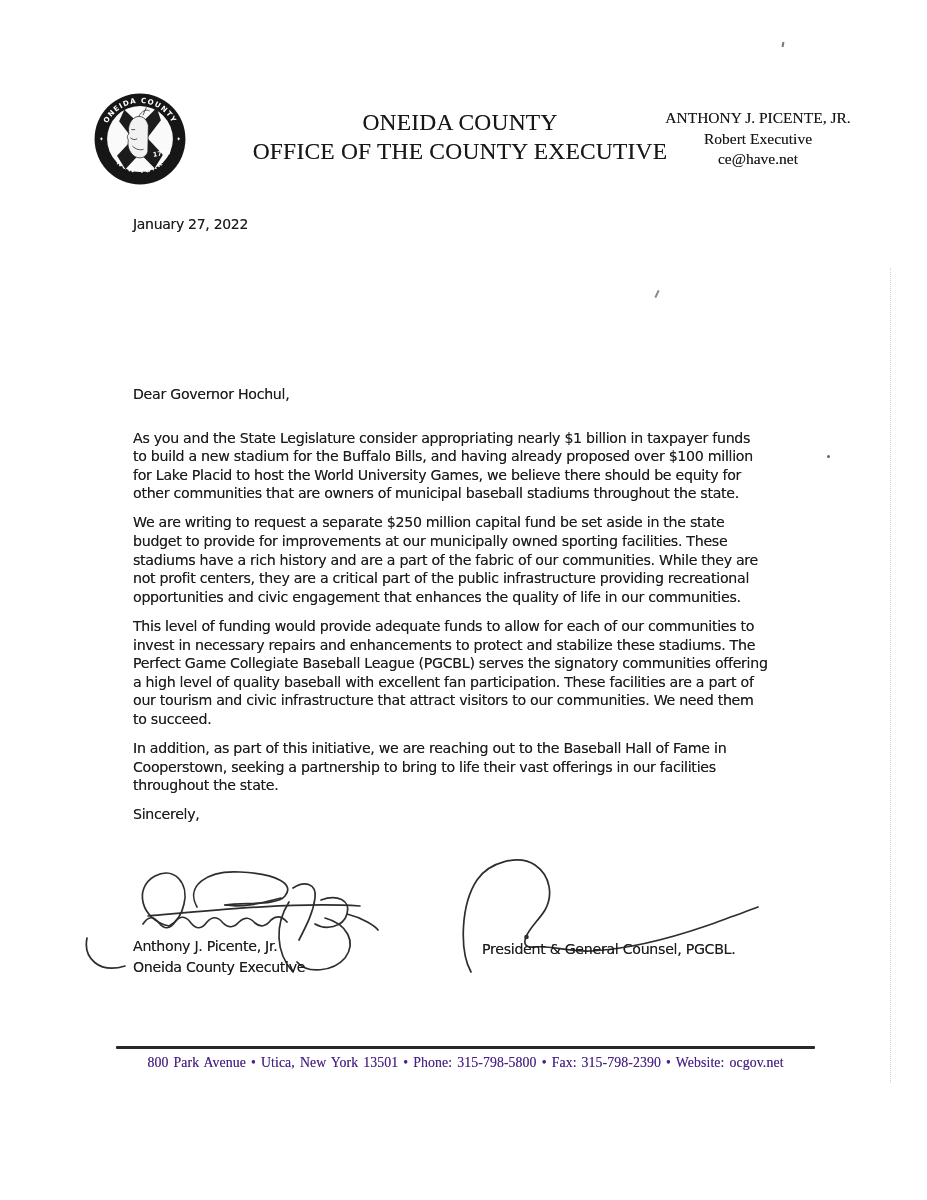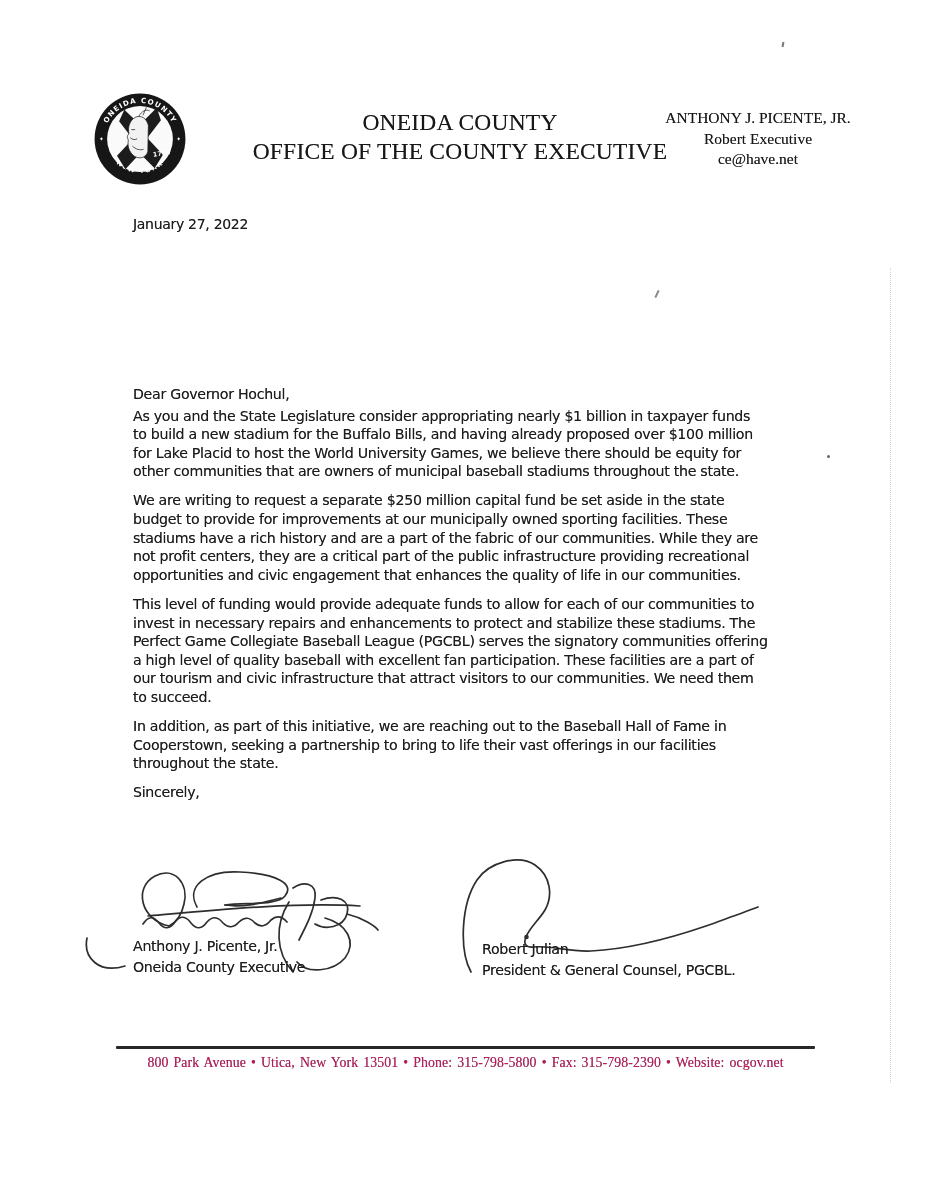--- a/index.html
+++ b/index.html
@@ -20,35 +20,35 @@
     font-family:"Liberation Serif", serif; font-size:15.5px; line-height:20.5px;
     color:#171717; text-shadow:0 0 0.4px rgba(0,0,0,.5);
   }
   
   .scan-text { text-shadow:0 0 0.45px rgba(0,0,0,.55); letter-spacing:-0.3px; }
   .date   { position:absolute; left:133px; top:216px; font-size:14px; }
   .address{ position:absolute; left:133px; top:269px; font-size:14.2px;
             line-height:21px; white-space:pre; }
   .body-col { position:absolute; left:133px; top:385px; width:720px;
               font-size:14.2px; line-height:18.6px; }
-  .salutation { margin:0 0 3px 0; white-space:pre; }
+  .salutation { margin:0 0 25px 0; white-space:pre; }
   .para { margin:0 0 10.5px 0; white-space:pre; }
   .closing { margin-top:9px; white-space:pre; }
   
   .sig-svg { position:absolute; pointer-events:none; }
   .sig-left  { left:85px;  top:858px; width:315px; height:127px; }
   .sig-right { left:455px; top:852px; width:315px; height:130px; }
   .sig-names { position:absolute; font-size:14.2px; line-height:20.5px; }
   .sig-names.left  { left:133px; top:936px; }
   .sig-names.right { left:482px; top:939px; }
   
   .footer-rule { position:absolute; left:116px; top:1046px; width:699px; height:3px;
                  background:#282828; border-radius:1px; }
   .footer-text { position:absolute; left:116px; top:1055px; width:699px; text-align:center;
-                 font-family:"Liberation Serif", serif; font-size:13.8px; color:#be185d;
+                 font-family:"Liberation Serif", serif; font-size:13.8px; color:#4c1d95;
                  letter-spacing:0.1px; word-spacing:1.5px; text-shadow:0 0 0.4px rgba(0,0,0,.5); }
   
   .scan-line { position:absolute; left:890px; top:268px; height:815px; width:0;
                border-left:1px dotted #c2c2c2; opacity:.75; }
   .speck { position:absolute; background:#777; }
   .speck-1 { left:782px; top:42px;  width:2px; height:5px; transform:rotate(12deg); }
   .speck-2 { left:656px; top:290px; width:2px; height:8px; transform:rotate(25deg); background:#888; }
   .speck-3 { left:827px; top:455px; width:3px; height:3px; border-radius:50%; background:#666; }
 </style>
 </head>
@@ -134,21 +134,20 @@
       <path d="M16 120 C 4 98, 6 52, 22 28 C 34 10, 64 2, 80 13 C 96 24, 98 44, 90 58 C 84 68, 75 75, 71 85 C 68 92, 71 96, 79 95 C 96 93, 112 100, 136 99 C 176 97, 216 86, 251 74 C 273 66, 290 60, 303 55"></path>
     </g>
     <circle cx="71.5" cy="85" r="2.3" fill="#2e2e2e"></circle>
   </svg>
 
   <div class="sig-names left scan-text">
     <div>Anthony J. Picente, Jr.</div>
     <div>Oneida County Executive</div>
   </div>
   <div class="sig-names right scan-text">
-    <div>Robert Julian</div>
     <div>President &amp; General Counsel, PGCBL.</div>
   </div>
 
   <div class="footer-rule"></div>
   <div class="footer-text">800 Park Avenue • Utica, New York 13501 • Phone: 315-798-5800 • Fax: 315-798-2390 • Website: ocgov.net</div>
 
   <div class="scan-line"></div>
   <div class="speck speck-1"></div>
   <div class="speck speck-2"></div>
   <div class="speck speck-3"></div>

